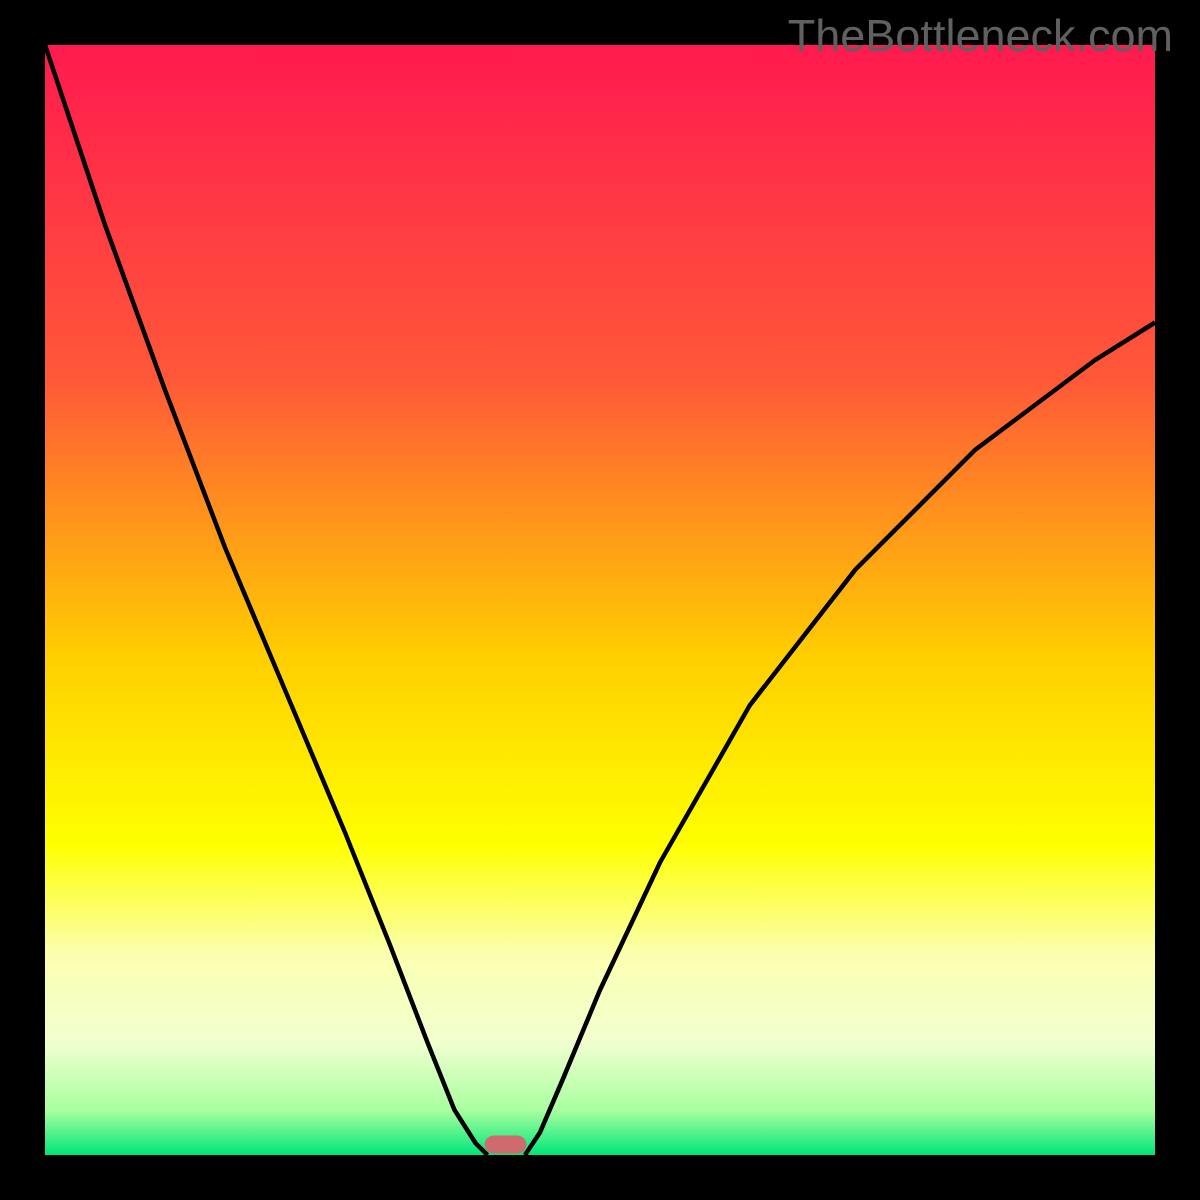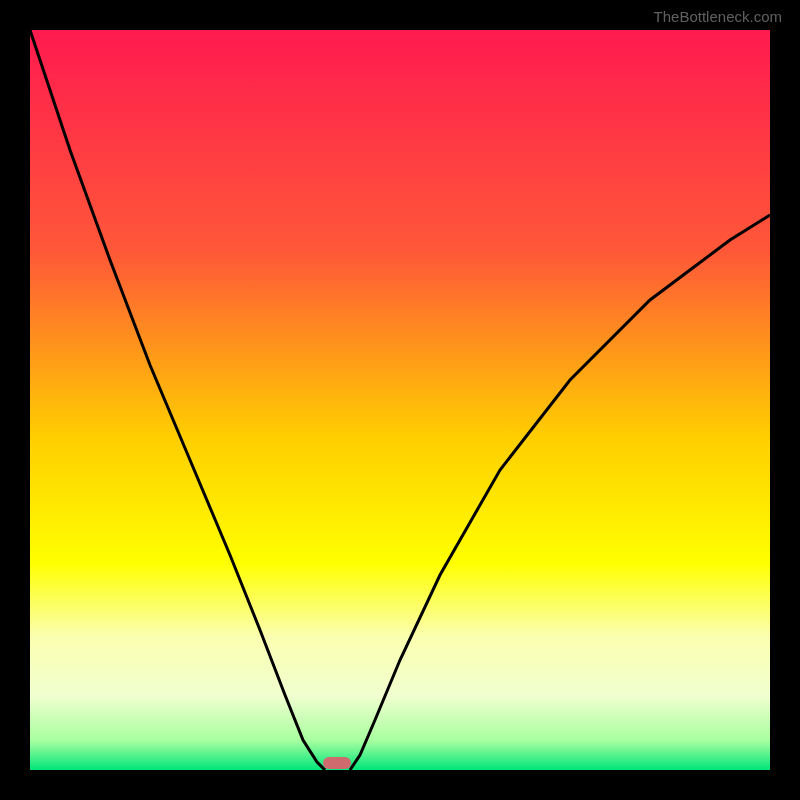--- a/index.html
+++ b/index.html
@@ -9,21 +9,21 @@
     height: 800px;
     background: #000;
     position: relative;
     font-family: Arial, sans-serif;
   }
   .watermark {
     position: absolute;
     top: 8px;
     right: 18px;
     color: #606060;
-    font-size: 15px;
+    font-size: 30px;
     font-weight: 500;
     z-index: 10;
   }
   .plot-area {
     position: absolute;
     left: 30px;
     top: 30px;
     width: 740px;
     height: 740px;
     overflow: hidden;

